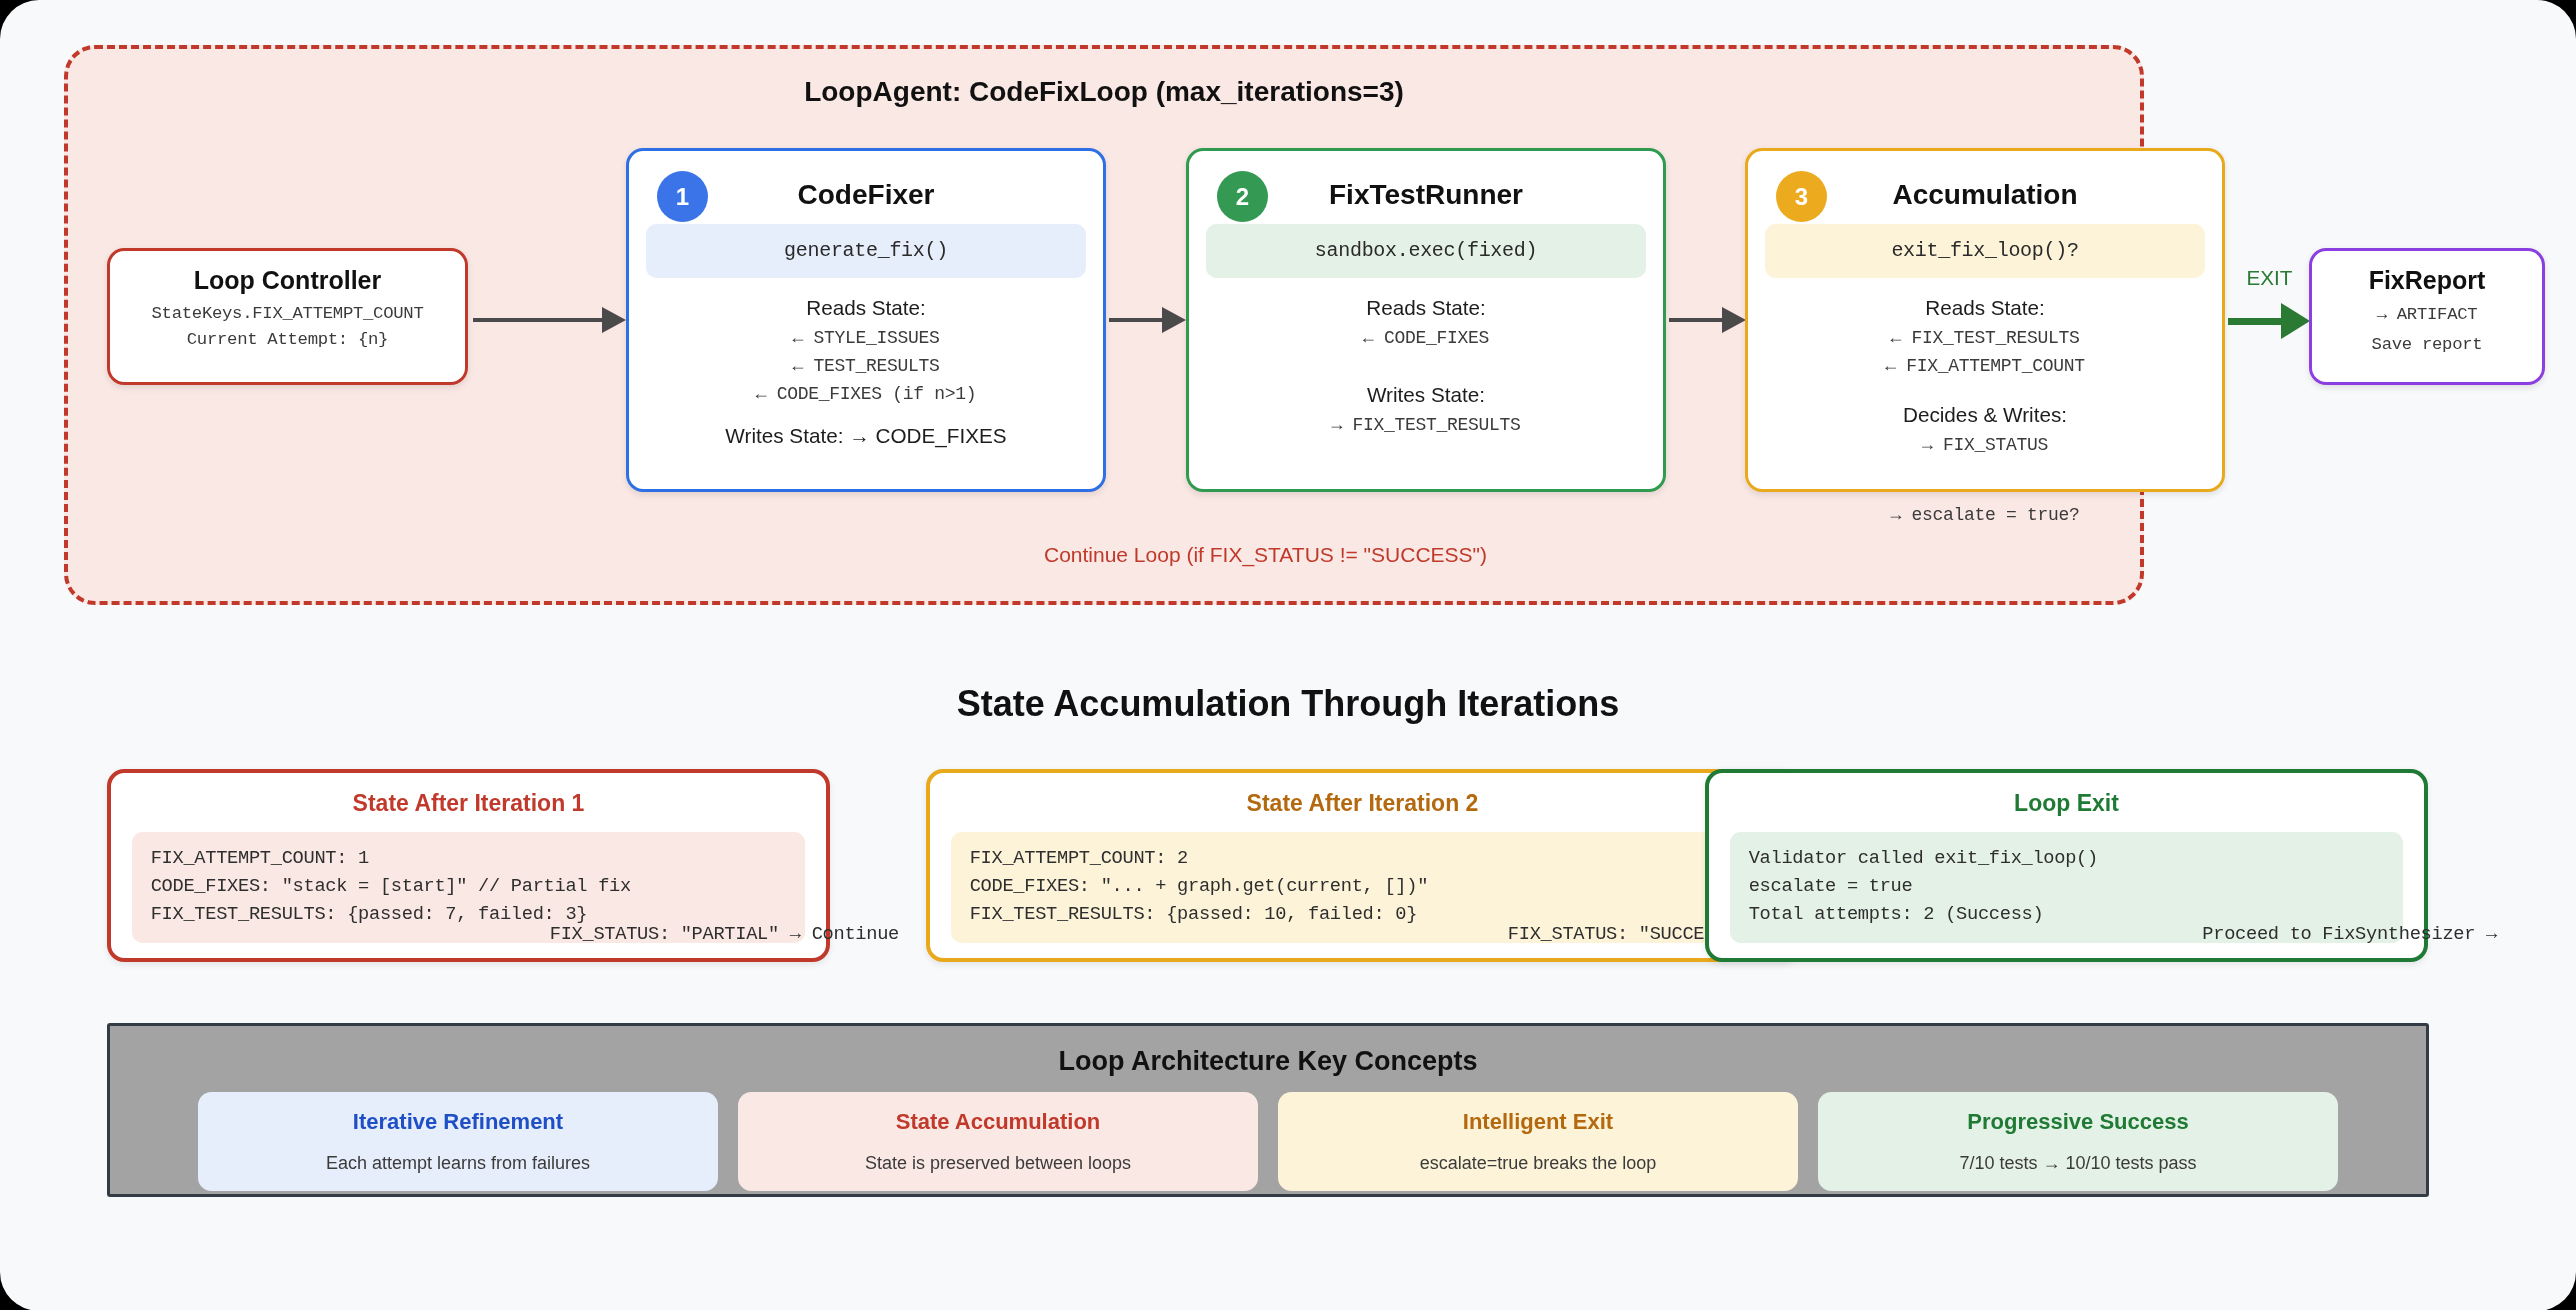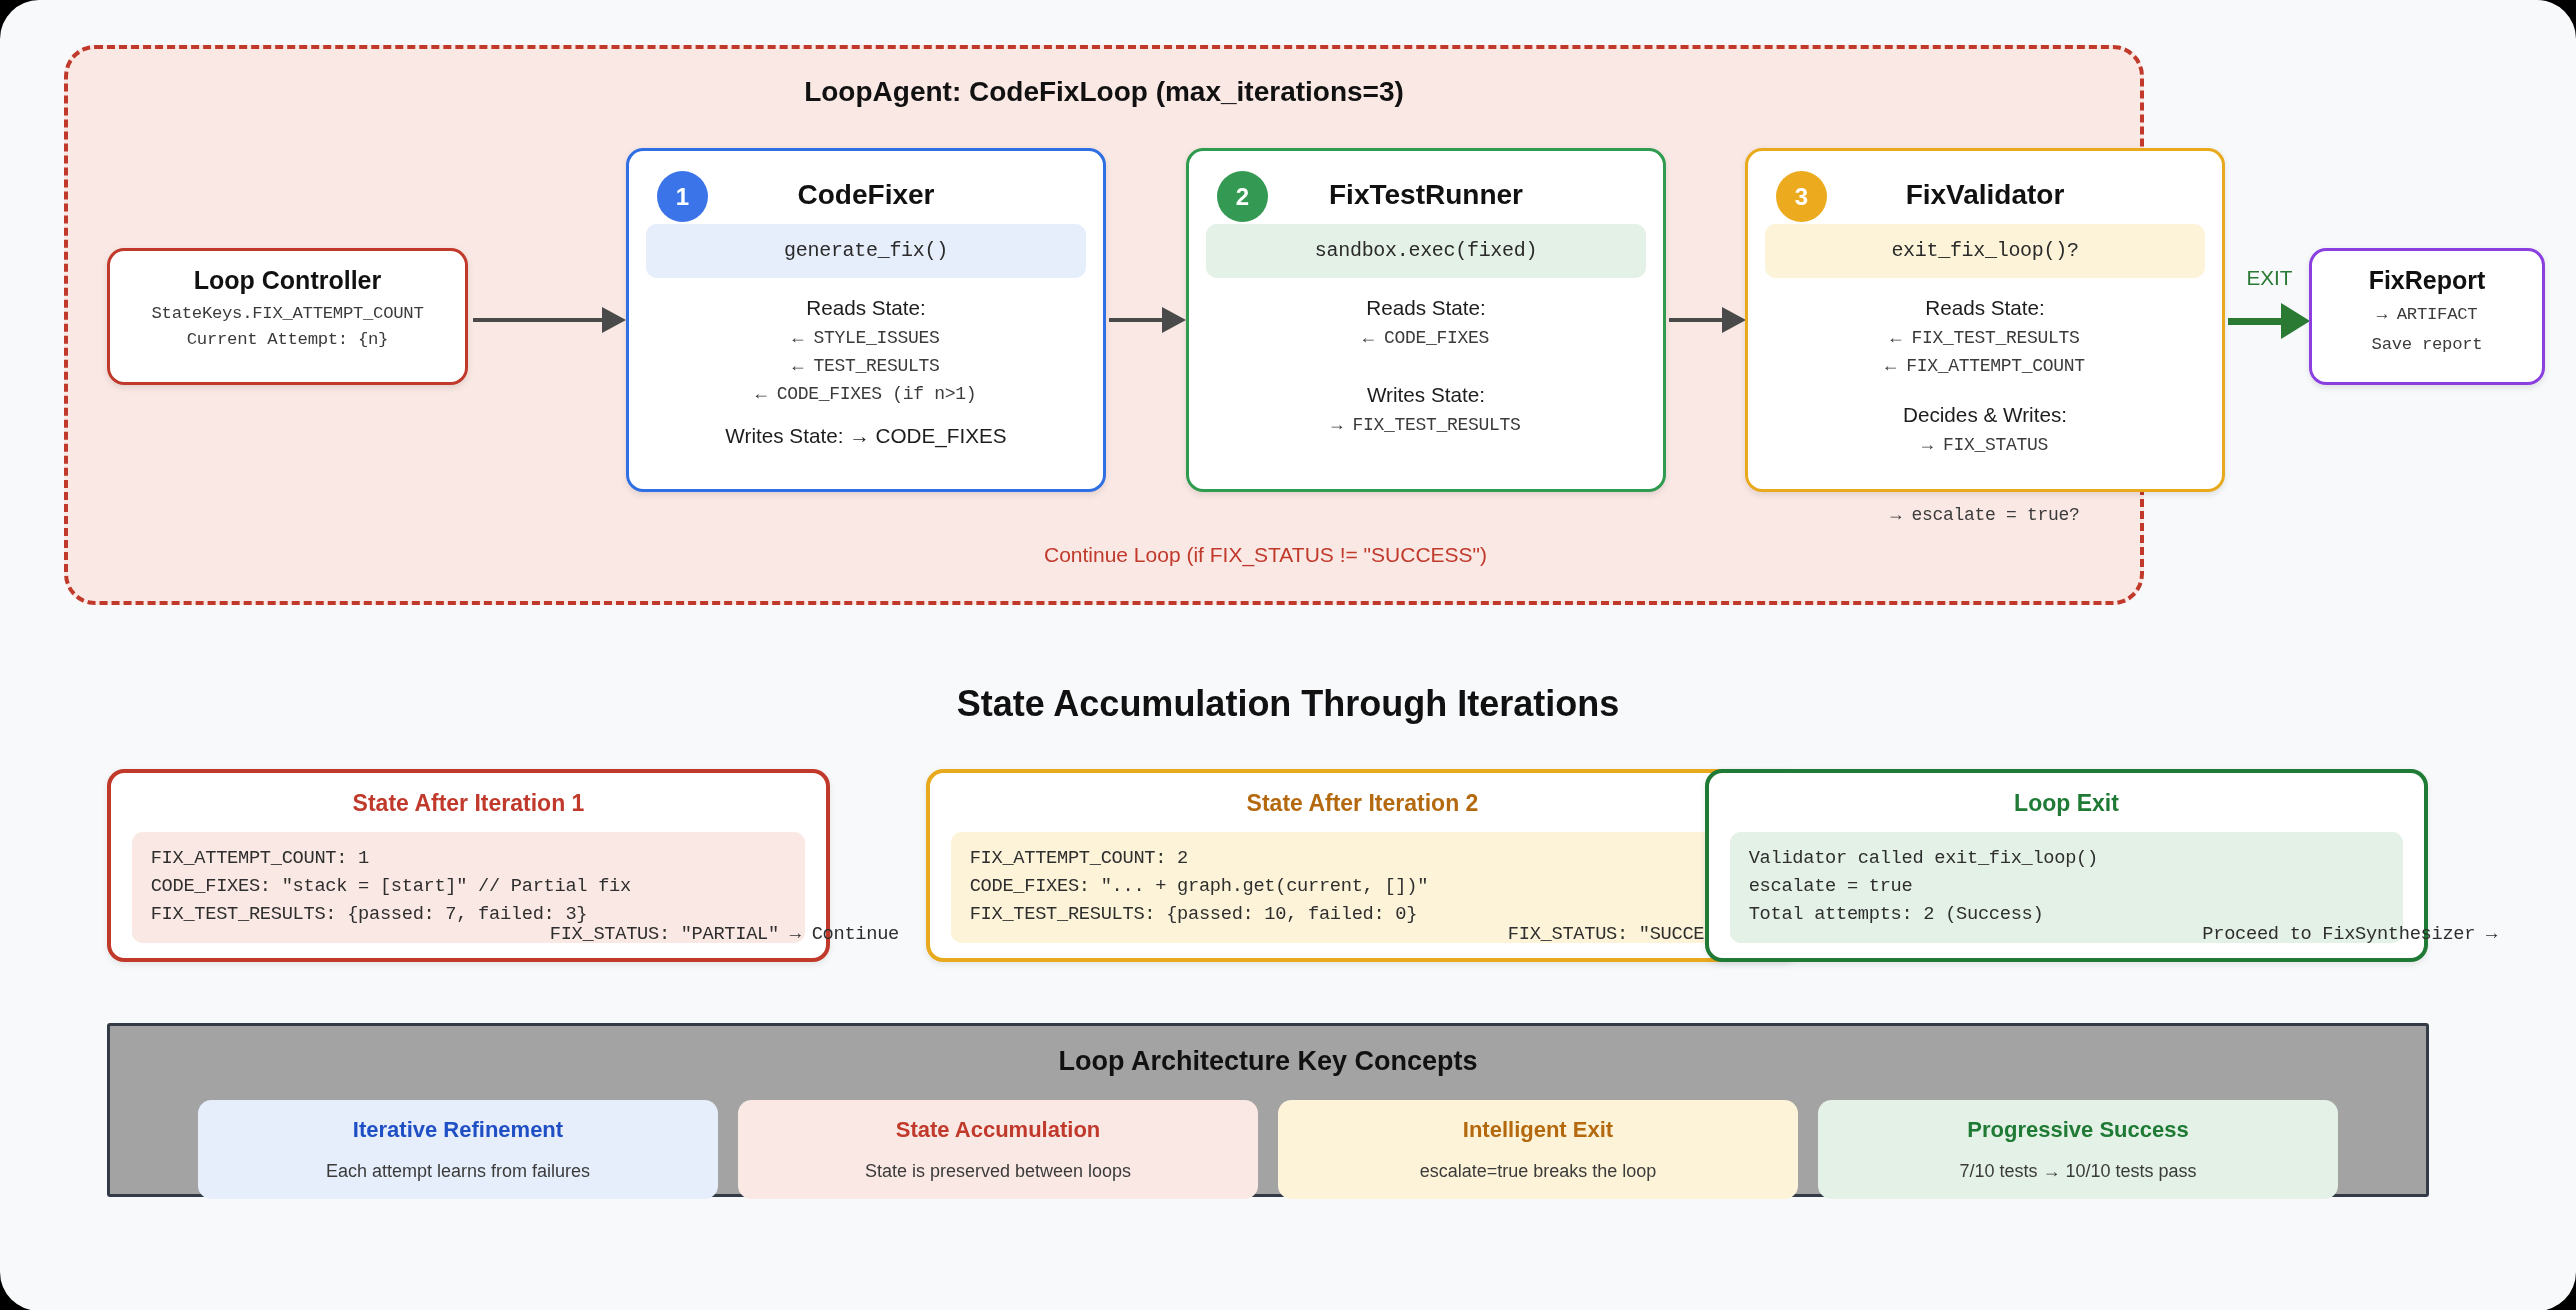--- a/index.html
+++ b/index.html
@@ -192,21 +192,21 @@
 
   
   #concepts-box{
     position:absolute;left:107px;top:1023px;width:2322px;height:174px;
     background:#a3a3a3;border:3.3px solid #333b47;border-radius:3px;box-sizing:border-box;
   }
   #concepts-title{
     text-align:center;font-size:27px;font-weight:bold;color:#111;margin-top:20px;
   }
   #concepts-row{
-    display:flex;justify-content:center;gap:20px;margin-top:23px;text-align:right;
+    display:flex;justify-content:center;gap:20px;margin-top:15px;text-align:right;
   }
   .concept{
     width:520px;height:99px;border-radius:13.3px;
     display:flex;flex-direction:column;align-items:center;justify-content:center;
   }
   .concept .c-title{font-size:22px;font-weight:bold;}
   .concept .c-sub{font-size:18px;color:#3b3b3b;margin-top:17.3px;}
   #concept-0{background:#e6edfb;} #concept-0 .c-title{color:#1f4fc4;}
   #concept-1{background:#fae8e4;} #concept-1 .c-title{color:#c0392b;}
   #concept-2{background:#fcf3d8;} #concept-2 .c-title{color:#b4690e;}
@@ -268,21 +268,21 @@
     <div class="fn-chip">sandbox.exec(fixed)</div>
     <div class="sec-label">Reads State:</div>
     <div class="state-line">← CODE_FIXES</div>
     <div class="sec-label" style="margin-top:35px;">Writes State:</div>
     <div class="state-line">→ FIX_TEST_RESULTS</div>
   </div>
 
   <div class="node agent" id="agent-3">
     <div class="agent-head">
       <div class="badge">3</div>
-      <div class="node-title">FixValidator</div>
+      <div class="node-title">Accumulation</div>
     </div>
     <div class="fn-chip">exit_fix_loop()?</div>
     <div class="sec-label">Reads State:</div>
     <div class="state-line">← FIX_TEST_RESULTS</div>
     <div class="state-line">← FIX_ATTEMPT_COUNT</div>
     <div class="sec-label" style="margin-top:27px;">Decides &amp; Writes:</div>
     <div class="state-line">→ FIX_STATUS</div>
     <div class="overflow-line">→ escalate = true?</div>
   </div>
 

